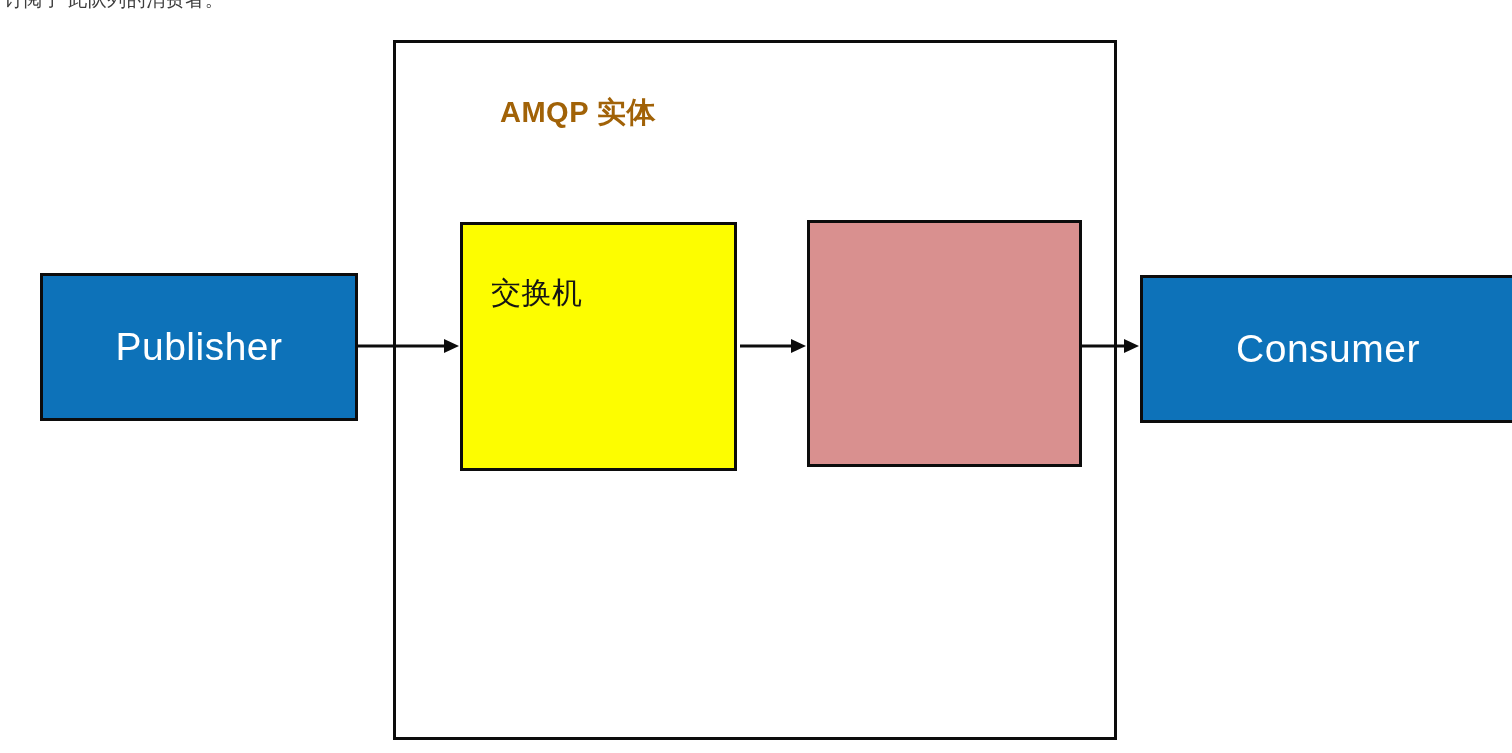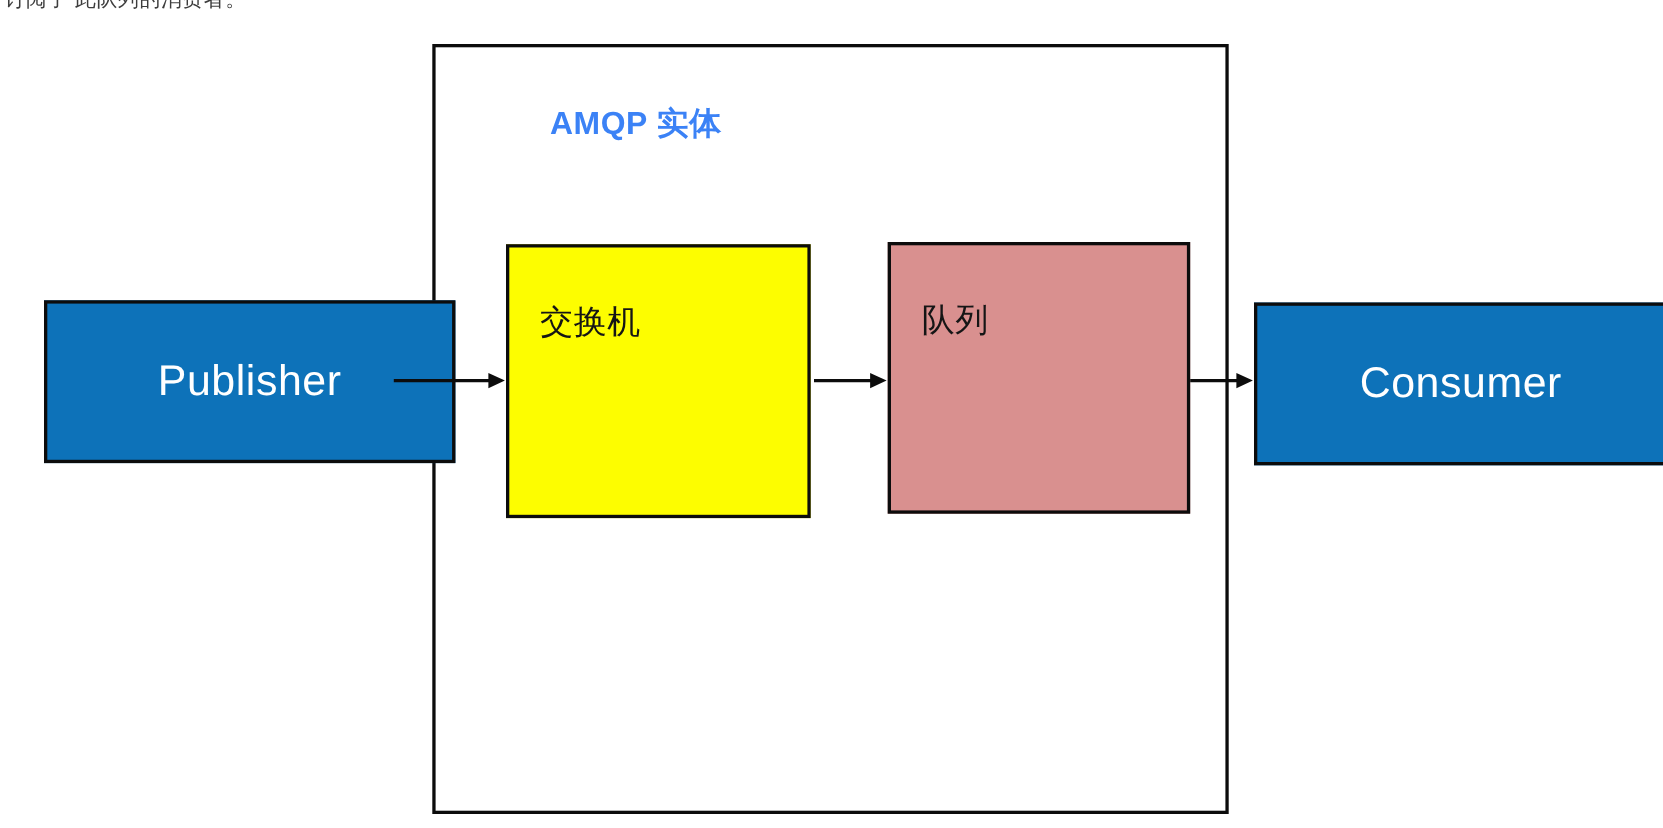--- a/index.html
+++ b/index.html
@@ -25,36 +25,36 @@
   }
 
   
   .amqp-box {
     position: absolute; left: 393px; top: 40px;
     width: 724px; height: 700px;
     border: 3px solid #0c0c0c; background: #ffffff;
   }
   .amqp-title {
     position: absolute; left: 104px; top: 50px;
-    font-size: 29px; font-weight: 600; color: #3b82f6;
+    font-size: 29px; font-weight: 600; color: #a16207;
     letter-spacing: 0.5px; white-space: nowrap;
   }
 
   
   .node {
     position: absolute;
     border: 3px solid #0c0c0c;
   }
   .node.endpoint {
     display: flex; align-items: center; justify-content: center;
   }
   .endpoint-label {
     color: #ffffff; font-size: 39px; font-weight: 500; letter-spacing: 0.5px;
   }
-  .node-publisher { left: 40px;  top: 273px; width: 374px; height: 148px; }
+  .node-publisher { left: 40px;  top: 273px; width: 318px; height: 148px; }
   .node-consumer  { left: 1140px; top: 275px; width: 376px; height: 148px; }
 
   .node-exchange { left: 460px; top: 222px; width: 277px; height: 249px; }
   .node-queue    { left: 807px; top: 220px; width: 275px; height: 247px; }
   .mid-node-inner {
     position: absolute; left: 28px; top: 48px; right: 10px; bottom: 30px;
     display: flex; flex-direction: row; justify-content: space-between;
   }
   .mid-label {
     font-size: 30px; font-weight: 500; color: #151515;
@@ -87,21 +87,20 @@
   </div>
 
   <div class="node node-exchange" style="background-color: rgb(253, 253, 0);">
     <div class="mid-node-inner">
       <span class="mid-label">交换机</span>
     </div>
   </div>
 
   <div class="node node-queue" style="background-color: rgb(217, 144, 143);">
     <div class="mid-node-inner">
-      <span class="mid-label">队列</span>
     </div>
   </div>
 
   <div class="node endpoint node-consumer" style="background-color: rgb(13, 114, 185);">
     <span class="endpoint-label">Consumer</span>
   </div>
 
   <svg class="arrows-svg" viewBox="0 0 1512 753" xmlns="http://www.w3.org/2000/svg">
     <g>
       <line class="arrow-line" x1="358" y1="346" x2="446" y2="346"></line>

